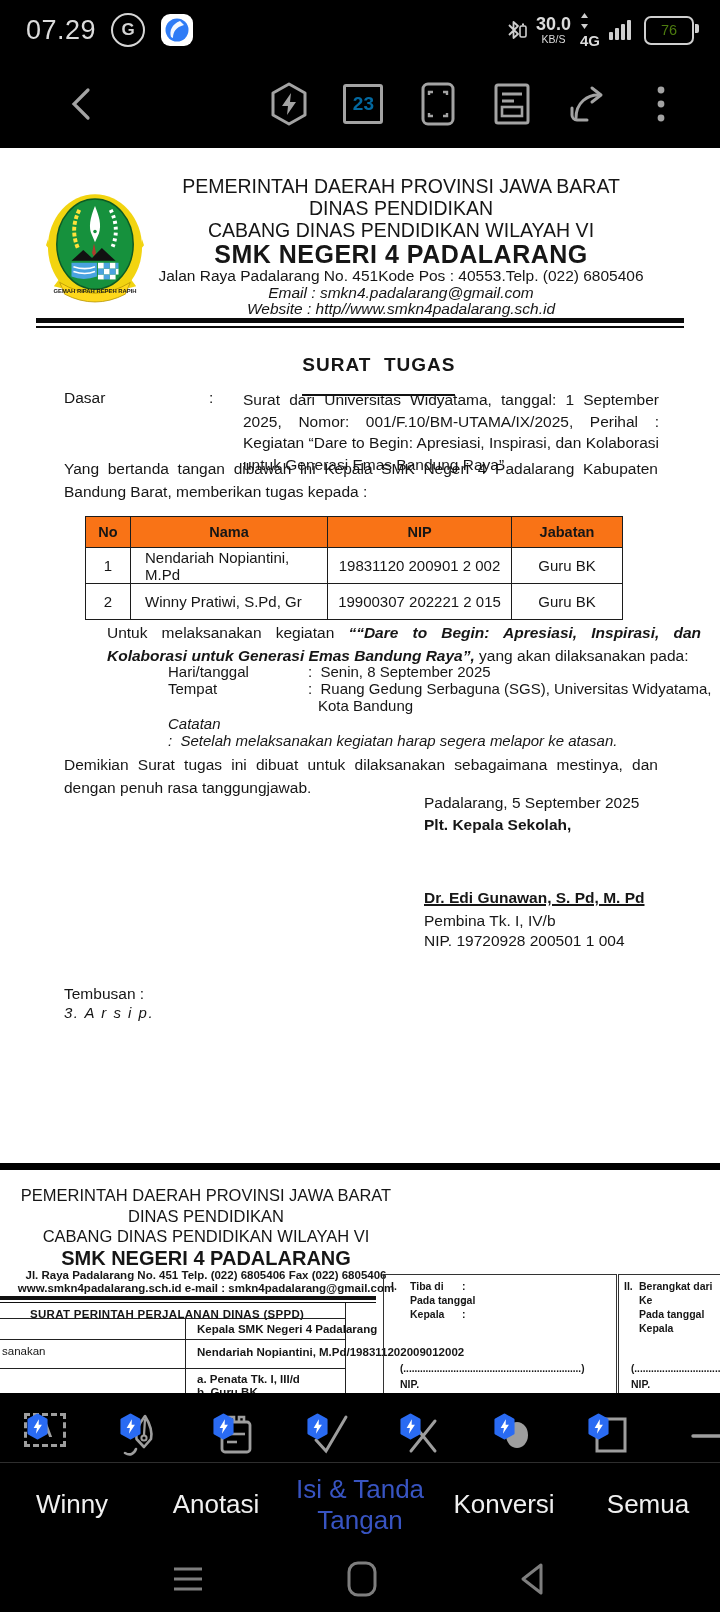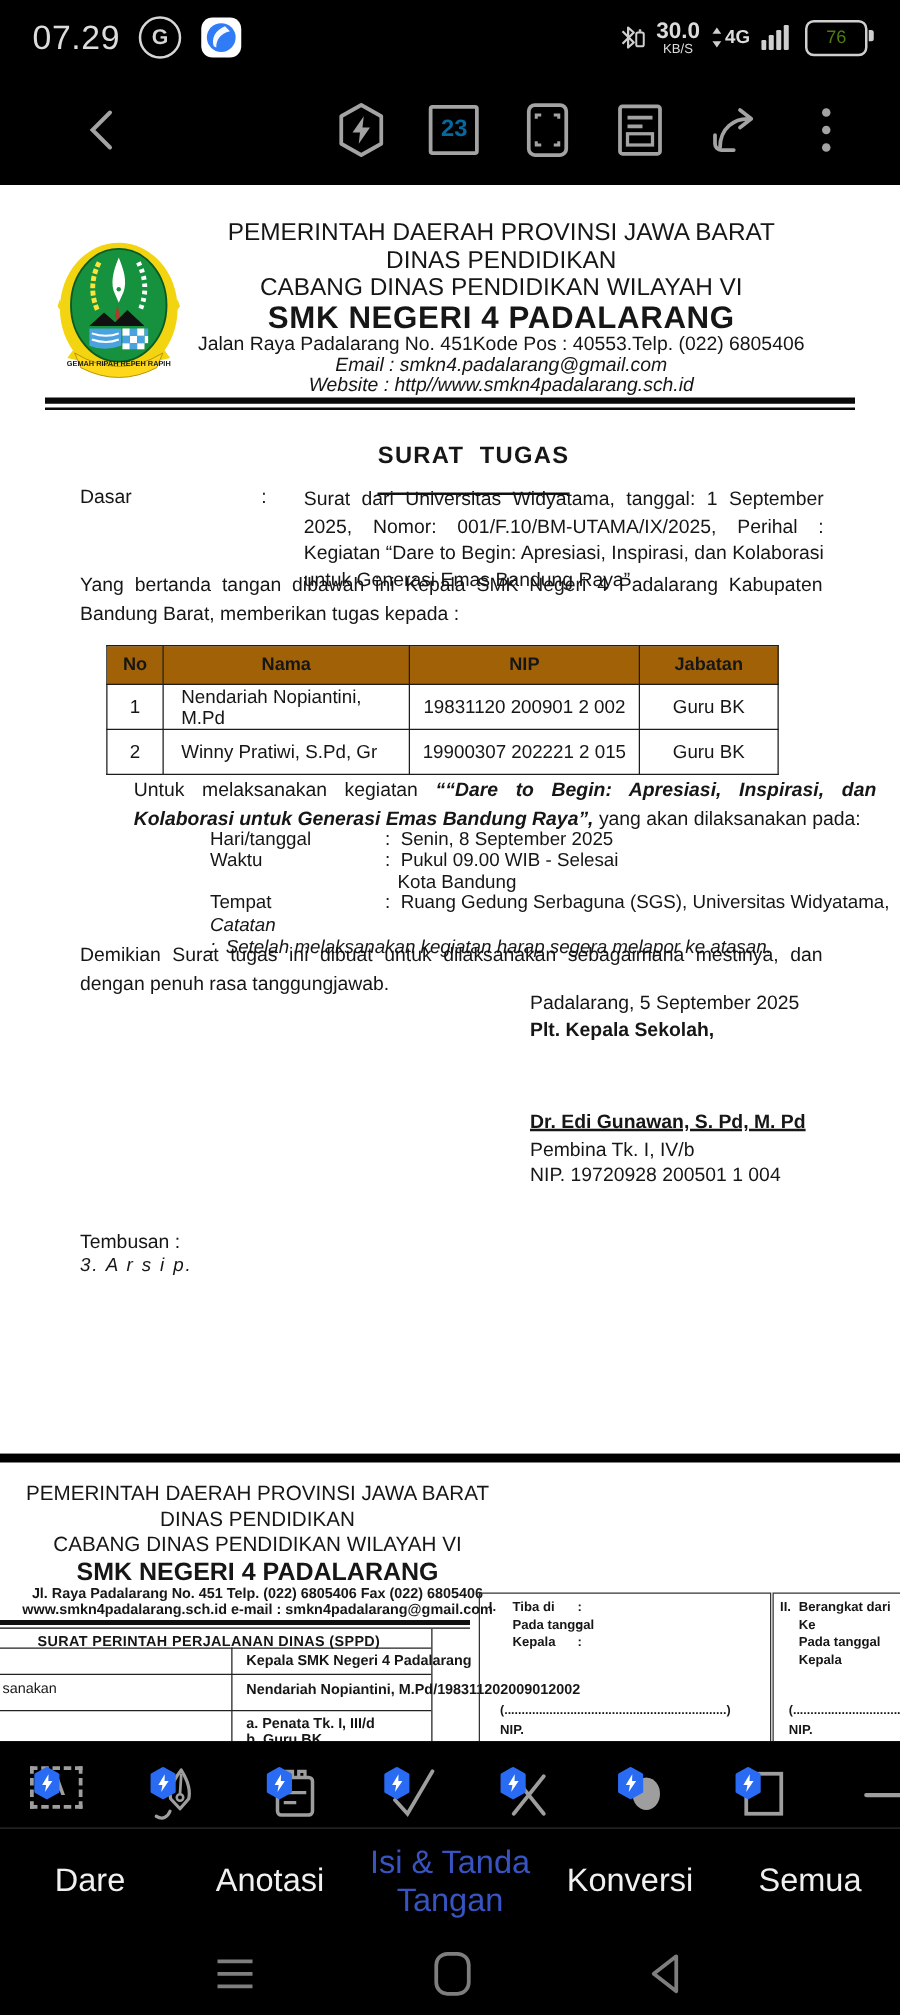--- a/index.html
+++ b/index.html
@@ -11,21 +11,21 @@
   .status-bar{position:absolute;top:0;left:0;width:100%;height:60px;display:flex;align-items:center;
               padding:0 26px;box-sizing:border-box;color:#dcdcdc;gap:15px;}
   .sb-time{font-size:27px;letter-spacing:.5px;}
   .sb-g{width:30px;height:30px;border:2.5px solid #d6d6d6;border-radius:50%;display:flex;align-items:center;
         justify-content:center;font-size:17px;font-weight:bold;color:#d6d6d6;}
   .sb-app{width:34px;height:34px;}
   .sb-right{margin-left:auto;display:flex;align-items:center;gap:9px;}
   .sb-speed{display:flex;flex-direction:column;align-items:center;line-height:1;}
   .sb-speed .v{font-size:18px;font-weight:700;}
   .sb-speed .u{font-size:10.5px;margin-top:1px;}
-  .sb-4g{display:flex;align-items:flex-start;gap:2px;font-size:15px;font-weight:700;}
+  .sb-4g{display:flex;align-items:flex-start;gap:2px;font-size:15px;font-weight:700;flex-direction:column;}
   .sb-batt{position:relative;width:46px;height:25px;border:2.5px solid #cfcfcf;border-radius:7px;
            display:flex;align-items:center;justify-content:center;font-size:14.5px;color:#4d7c0f;}
   .sb-batt:after{content:"";position:absolute;right:-7px;top:6px;width:4px;height:9px;background:#cfcfcf;
                  border-radius:0 2px 2px 0;}
 
   
   .top-toolbar{position:absolute;top:60px;left:0;width:100%;height:88px;}
   .tb-back{position:absolute;left:62px;top:22px;width:40px;height:44px;}
   .tb-group{position:absolute;left:266px;right:36px;top:0;height:100%;display:flex;align-items:center;
             justify-content:space-between;}
@@ -50,21 +50,21 @@
   .st-title .u{border-bottom:2.5px solid #111;padding-bottom:19px;}
   .st-nomor{left:0;width:100%;top:212px;text-align:center;font-size:17.5px;}
   .st-nomor .nm-l{margin-right:15px;}
   .st-nomor .nm-c{margin-right:17px;}
   .dasar-l{left:64px;top:241px;font-size:15.5px;}
   .dasar-c{left:209px;top:241px;font-size:15.5px;}
   .dasar-t{left:243px;top:241px;width:416px;font-size:15.5px;line-height:21.5px;text-align:justify;}
   .intro{left:64px;top:310px;width:594px;font-size:15.5px;line-height:22.5px;text-align:justify;}
   .tbl{left:85px;top:368px;border-collapse:collapse;font-size:15px;}
   .tbl th,.tbl td{border:1.7px solid #1c1c1c;text-align:center;padding:0;}
-  .tbl th{background:#a16207;height:30px;font-size:14.5px;}
+  .tbl th{background:#f97316;height:30px;font-size:14.5px;}
   .tbl td{height:35px;}
   .tbl .cname{text-align:left;padding-left:14px;}
   .activity{left:64px;top:473px;width:594px;font-size:15.5px;line-height:23px;text-align:justify;margin-left:43px;}
   .activity .bi{font-weight:700;font-style:italic;}
   .details{left:168px;top:516px;font-size:15px;line-height:16.8px;}
   .det-l{display:inline-block;width:140px;}
   .det-v{white-space:pre;}
   .det-ind{padding-left:10px;}
   .det-cat{margin-top:2px;}
   .closing{left:64px;top:606px;width:594px;font-size:15.5px;line-height:22.5px;text-align:justify;}
@@ -297,27 +297,24 @@
 
     <div class="abs activity">
       <span>Untuk melaksanakan kegiatan </span><span class="bi">““Dare to Begin: Apresiasi, Inspirasi, dan Kolaborasi untuk Generasi Emas Bandung Raya”,</span><span> yang akan dilaksanakan pada:</span>
     </div>
 
     <div class="abs details">
       <div>
         <span class="det-l">Hari/tanggal</span><span class="det-v">:  Senin, 8 September 2025</span>
       </div>
       <div>
-        <span class="det-l">Waktu</span><span class="det-v">:  Pukul 09.00 WIB - Selesai</span>
+        <span class="det-l">Tempat</span><span class="det-v">:  Ruang Gedung Serbaguna (SGS), Universitas Widyatama,</span>
       </div>
       <div>
         <span class="det-l"></span><span class="det-v det-ind">Kota Bandung</span>
-      </div>
-      <div>
-        <span class="det-l">Tempat</span><span class="det-v">:  Ruang Gedung Serbaguna (SGS), Universitas Widyatama,</span>
       </div>
       <div class="det-cat">
         <span class="det-l it">Catatan</span><span class="det-v it">:  Setelah melaksanakan kegiatan harap segera melapor ke atasan.</span>
       </div>
     </div>
 
     <div class="abs closing">Demikian Surat tugas ini dibuat  untuk dilaksanakan sebagaimana mestinya, dan dengan penuh rasa tanggungjawab.</div>
 
     <div class="abs sig">
       <div>Padalarang, 5 September 2025</div>
@@ -461,21 +458,21 @@
     </div>
 
     <div class="tool-btn" style="left:683px">
       <svg width="48" height="44" viewBox="0 0 48 44">
         <line x1="6" y1="23" x2="42" y2="23" stroke="#9e9e9e" stroke-width="3.4" stroke-linecap="round"></line>
       </svg>
     </div>
   </div>
 
   <div class="tab-bar">
-    <div class="tab">Dare</div>
+    <div class="tab">Winny</div>
     <div class="tab">Anotasi</div>
     <div class="tab active">Isi &amp; Tanda Tangan</div>
     <div class="tab">Konversi</div>
     <div class="tab">Semua</div>
   </div>
 
   <div class="nav-bar">
     <svg class="nav-ic" style="left:168px" viewBox="0 0 40 40">
       <line x1="6" y1="10" x2="34" y2="10" stroke="#7e7e7e" stroke-width="3"></line>
       <line x1="6" y1="20" x2="34" y2="20" stroke="#7e7e7e" stroke-width="3"></line>

